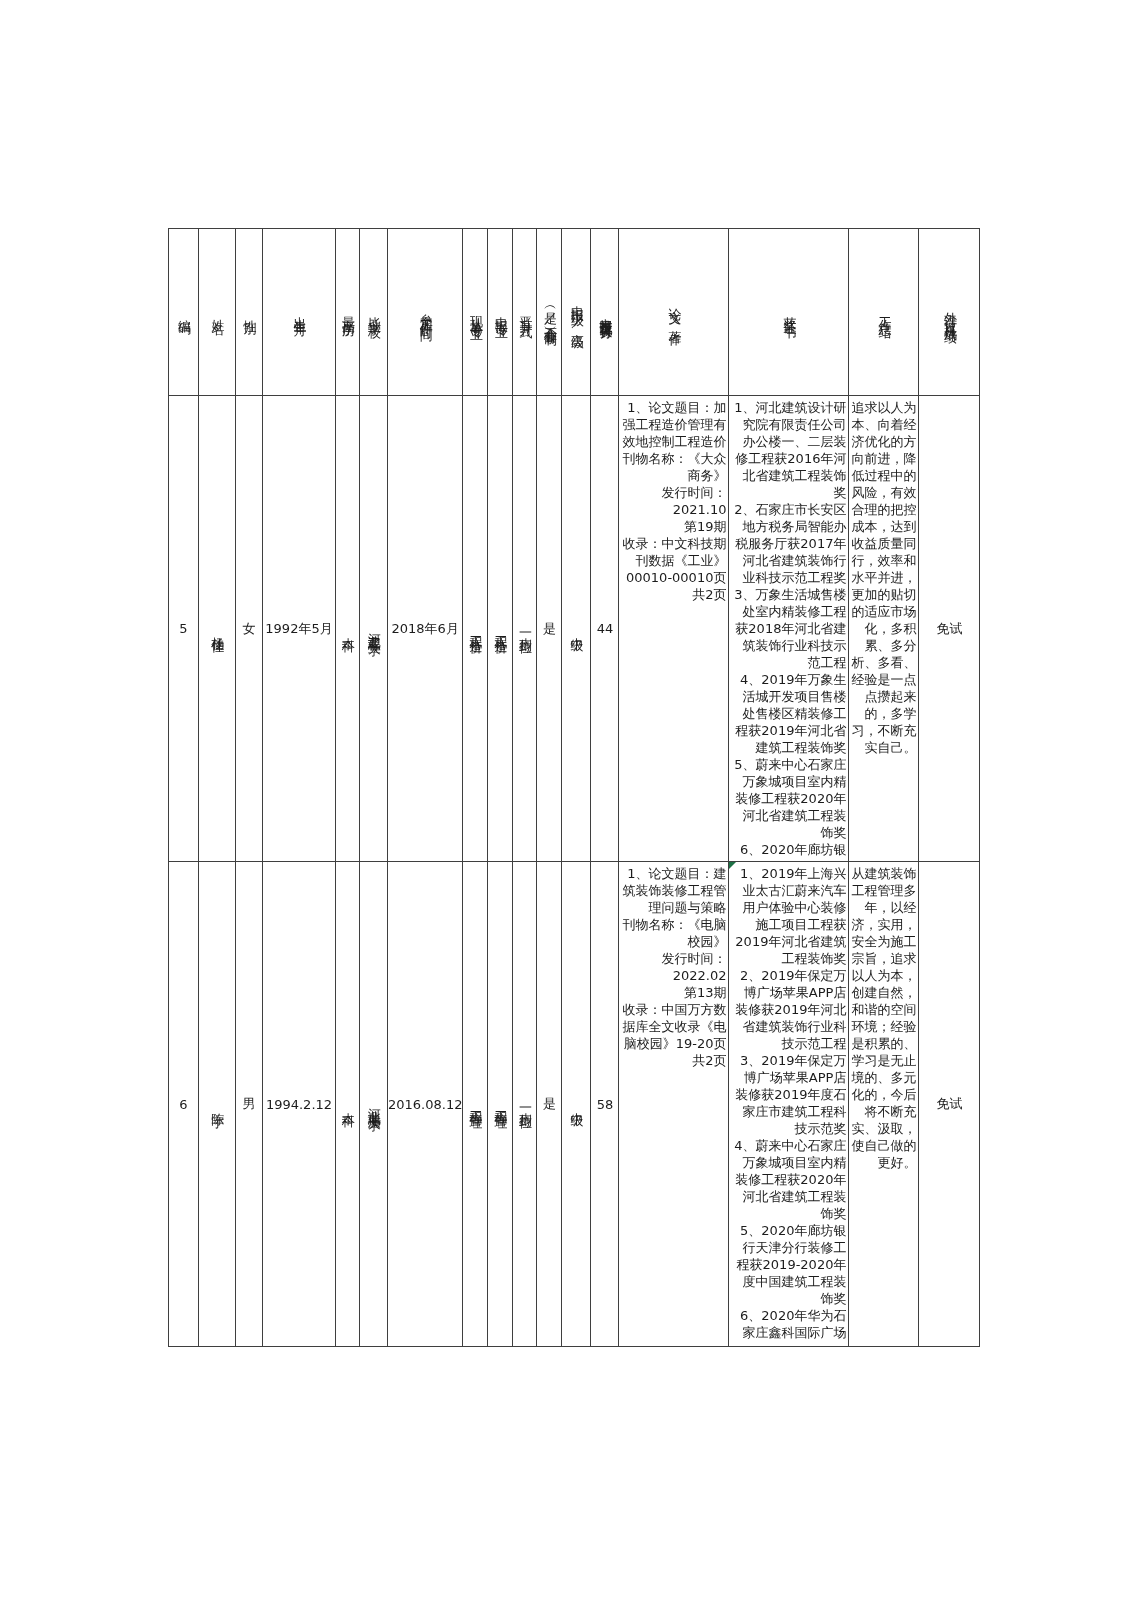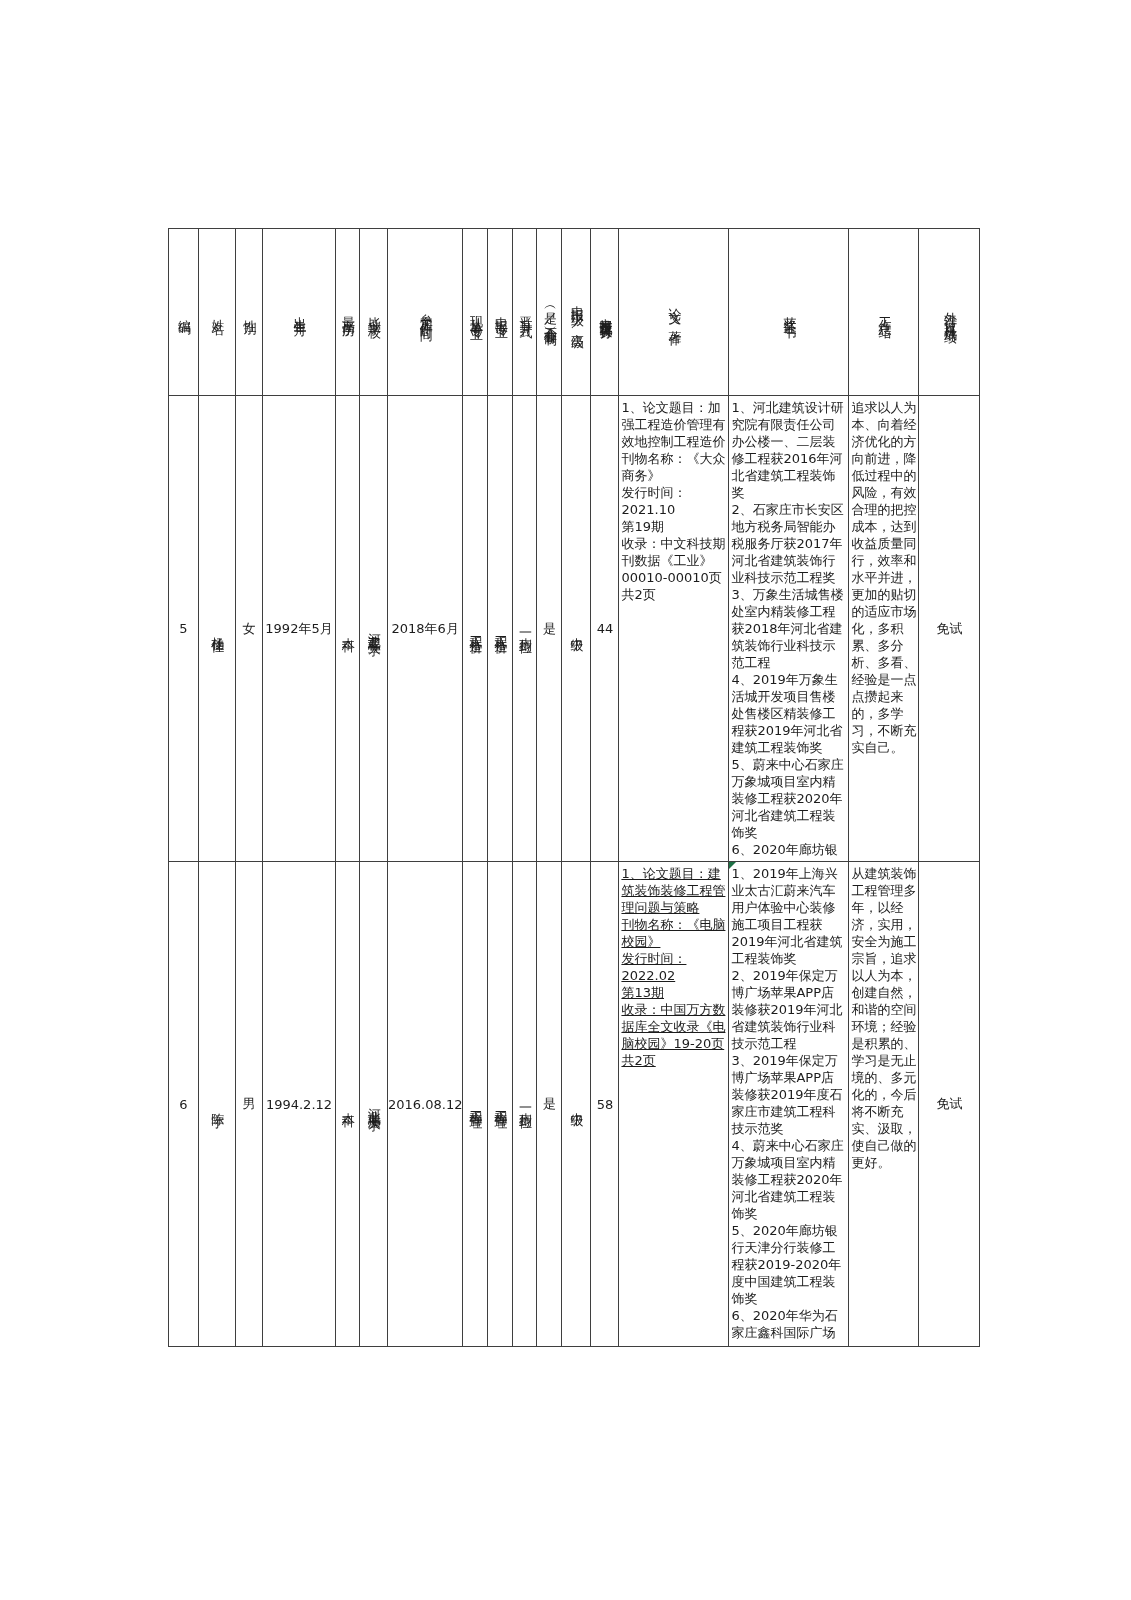--- a/index.html
+++ b/index.html
@@ -12,21 +12,21 @@
   td{
     border:1px solid #3f3f3f;padding:0;font-size:13px;overflow:hidden;
     vertical-align:middle;position:relative;
   }
   .cellbox{display:flex;align-items:center;justify-content:center;width:100%;height:100%;text-align:center;}
   .v{writing-mode:vertical-lr;text-orientation:mixed;letter-spacing:3px;line-height:1.15;}
   .v2{writing-mode:vertical-lr;text-orientation:mixed;letter-spacing:2px;line-height:1.1;}
   .tight{letter-spacing:1px;}
   .longtext{
     display:block;white-space:pre-wrap;word-wrap:break-word;overflow-wrap:break-word;
-    padding:3px 2px;line-height:17px;text-align:left;font-size:13px;
+    padding:3px 2px;line-height:17px;text-align:right;font-size:13px;
   }
   td.top{vertical-align:top;}
   .num{font-size:13px;}
   .corner{
     position:absolute;top:0;left:0;width:0;height:0;
     border-top:7px solid #1e7145;border-right:7px solid transparent;
   }
 </style>
 </head>
 <body style="background: rgb(255, 255, 255);">
@@ -296,21 +296,21 @@
             <div class="cellbox">
               <span class="v2">中级</span>
             </div>
           </td>
       <td>
             <div class="cellbox">
               <span class="num">58</span>
             </div>
           </td>
       <td class="top">
-            <div class="cellbox" style="align-items:center;text-decoration:underline;">
+            <div class="cellbox" style="align-items:center;">
               <span class="longtext">1、论文题目：建筑装饰装修工程管理问题与策略
 刊物名称：《电脑校园》
 发行时间：
 2022.02
 第13期
 收录：中国万方数据库全文收录《电脑校园》19-20页共2页</span>
             </div>
           </td>
       <td class="top">
         <span class="corner" style="border-top-color: rgb(30, 113, 69);"></span>

